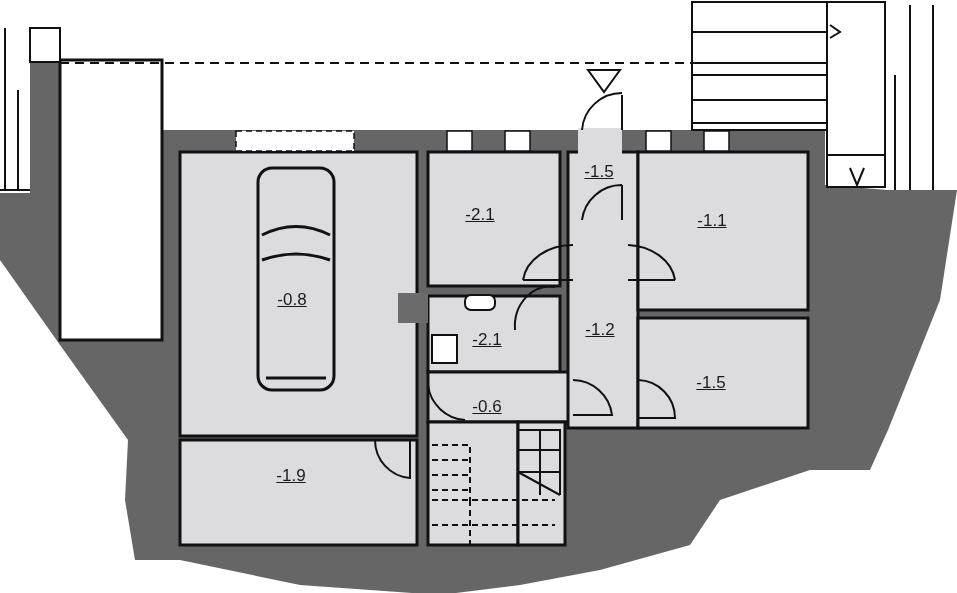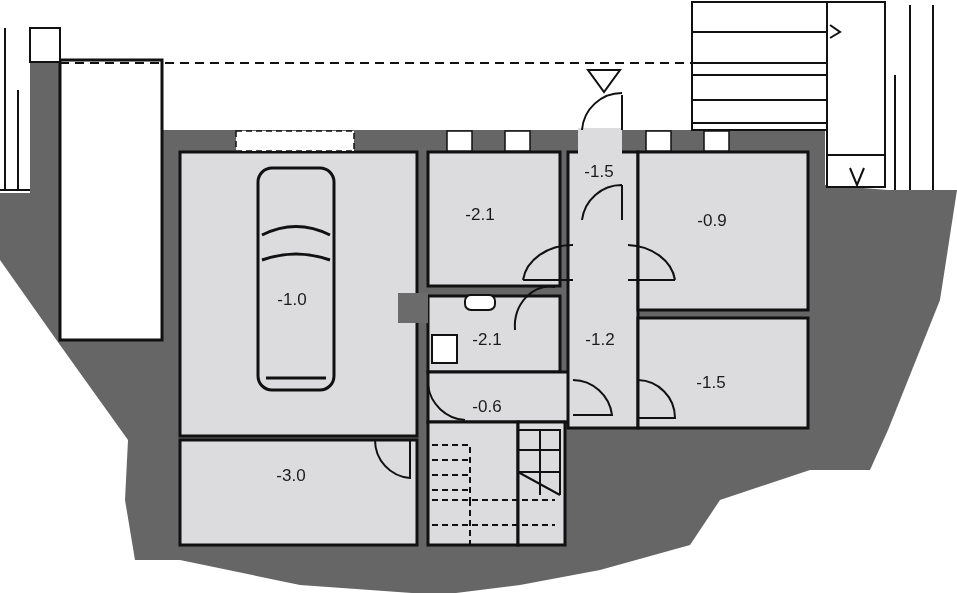--- a/index.html
+++ b/index.html
@@ -1,18 +1,18 @@
 <!DOCTYPE html>
 <html><head>
 <meta charset="utf-8">
 <style>
   html,body{margin:0;padding:0;background:#fff;}
   #plan{position:relative;width:957px;height:593px;overflow:hidden;background:#fff;}
   svg{position:absolute;left:0;top:0;}
-  .lbl{position:absolute;font-family:"Liberation Sans",sans-serif;font-size:17px;color:#1a1a1a;white-space:nowrap;transform:translate(-50%,-50%);}
+  .lbl{position:absolute;font-family:"Liberation Sans",sans-serif;font-size:17px;color:#1a1a1a;white-space:nowrap;transform:translate(-50%,-50%);text-decoration:underline;}
 </style>
 </head>
 <body>
 
 <div id="plan">
 <svg width="957" height="593" viewBox="0 0 957 593">
 
   <path fill="#666" d="M0,193 L30,193 L30,62 L60,62 L60,340 L162,340 L162,130 L825,130 L825,185 L888,190 L957,190 L940,300 L888,430 L870,470 L810,470 L720,500 L690,545 L600,570 L520,585 L440,595 L300,585 L180,560 L135,560 L125,500 L128,440 L60,345 L0,260 Z"></path>
   <rect x="60" y="60" width="102" height="280" fill="#fff" stroke="#111" stroke-width="3"></rect>
   <rect x="30" y="28" width="30" height="34" fill="#fff" stroke="#111" stroke-width="2"></rect>
@@ -81,21 +81,21 @@
     <rect x="432" y="335" width="25" height="28"></rect>
   </g>
 
   <g stroke="#111" stroke-width="2" fill="none">
     <path stroke-dasharray="6,4" d="M432,445 L470,445 L470,500 M432,460 L470,460 M432,475 L470,475 M432,490 L470,490 M432,500 L555,500 M470,500 L470,545 M518,500 L518,545 M432,525 L555,525"></path>
     <path d="M518,430 L560,430 L560,495 M518,450 L560,450 M518,472 L560,472 M518,472 L560,495 M540,430 L540,495"></path>
   </g>
 </svg>
 
 <div class="lbl" style="left:487px;top:407px">-0.6</div>
-<div class="lbl" style="left:600px;top:340px">-1.2</div>
+<div class="lbl" style="left:600px;top:330px">-1.2</div>
 <div class="lbl" style="left:711px;top:383px">-1.5</div>
-<div class="lbl" style="left:712px;top:221px">-0.9</div>
+<div class="lbl" style="left:712px;top:221px">-1.1</div>
 <div class="lbl" style="left:599px;top:172px">-1.5</div>
 <div class="lbl" style="left:480px;top:215px">-2.1</div>
 <div class="lbl" style="left:487px;top:340px">-2.1</div>
-<div class="lbl" style="left:292px;top:300px">-1.0</div>
-<div class="lbl" style="left:291px;top:476px">-3.0</div>
+<div class="lbl" style="left:292px;top:300px">-0.8</div>
+<div class="lbl" style="left:291px;top:476px">-1.9</div>
 </div>
 
 </body></html>

